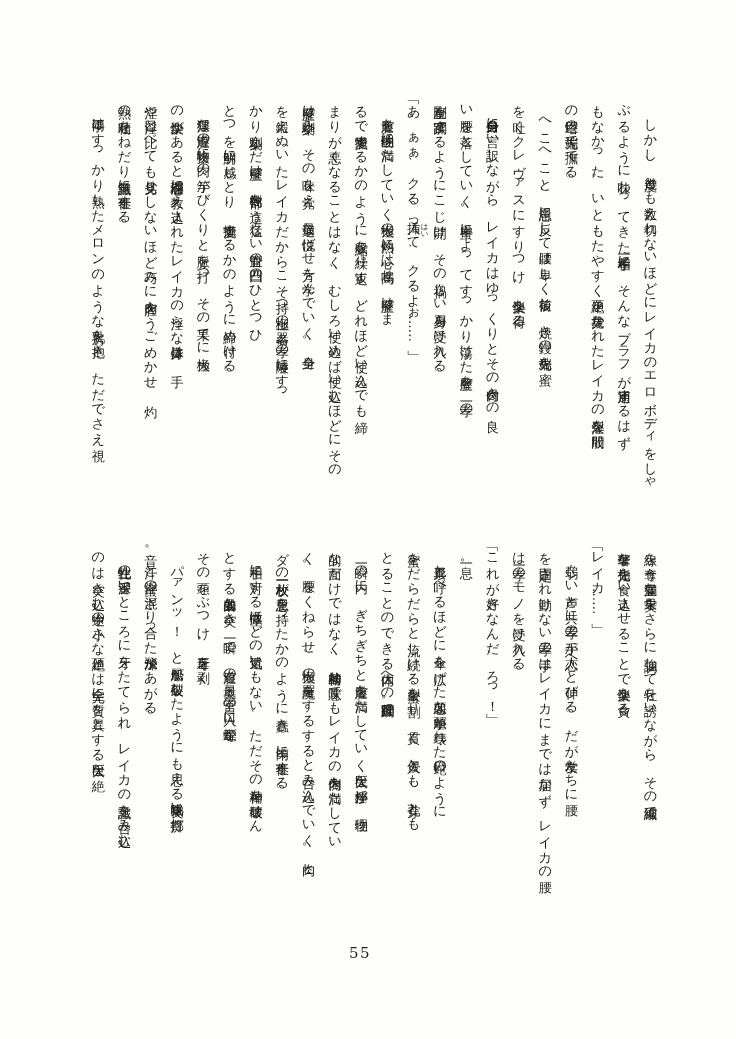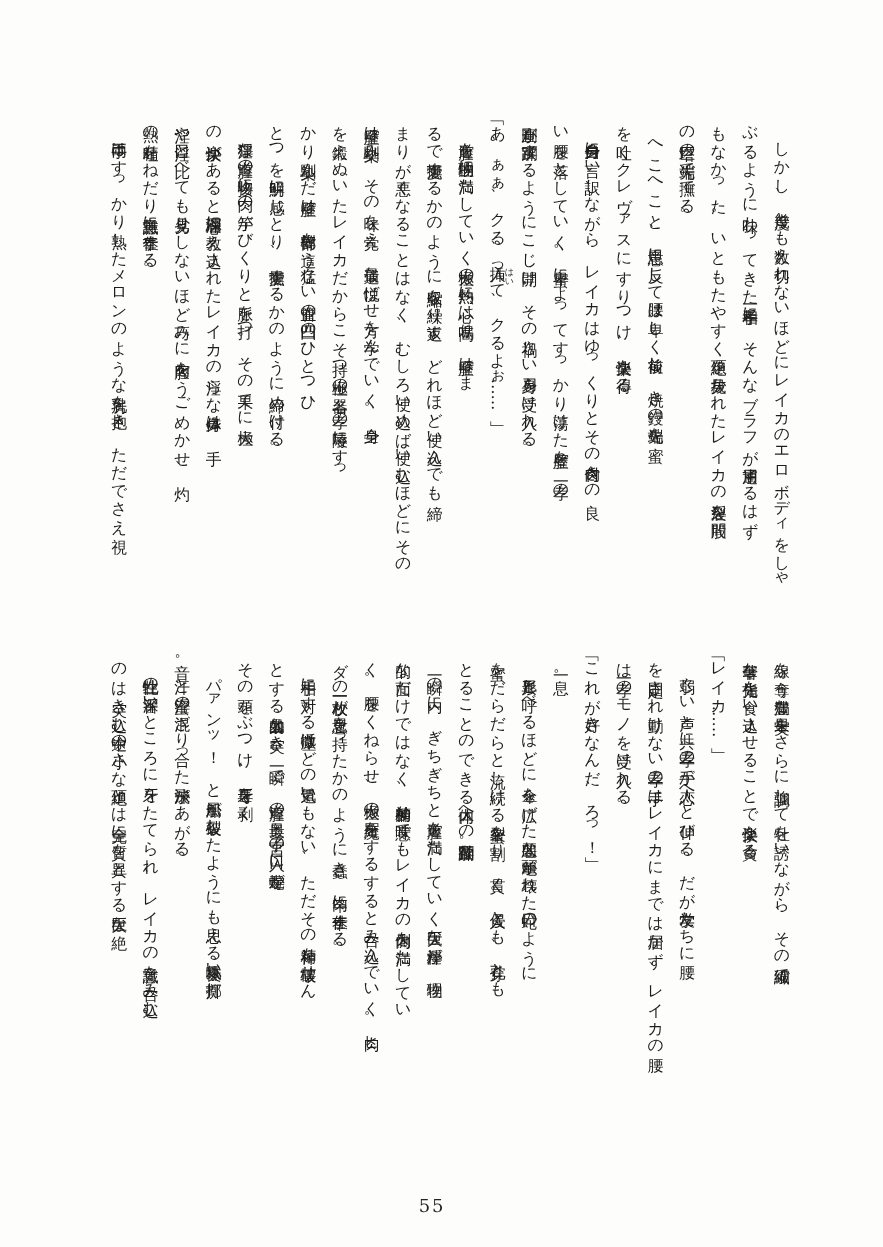--- a/index.html
+++ b/index.html
@@ -39,21 +39,21 @@
     position: absolute;
     left: 420px;
     top: 218px;
     writing-mode: vertical-rl;
     font-size: 7.5px;
     line-height: 9px;
     color: #2a2a2a;
   }
   .page-number {
     position: absolute;
-    top: 996px;
+    top: 944px;
     left: 338px;
     width: 44px;
     text-align: center;
     font-size: 15px;
     letter-spacing: 1.5px;
     color: #222222;
   }
 </style>
 </head>
 <body>

